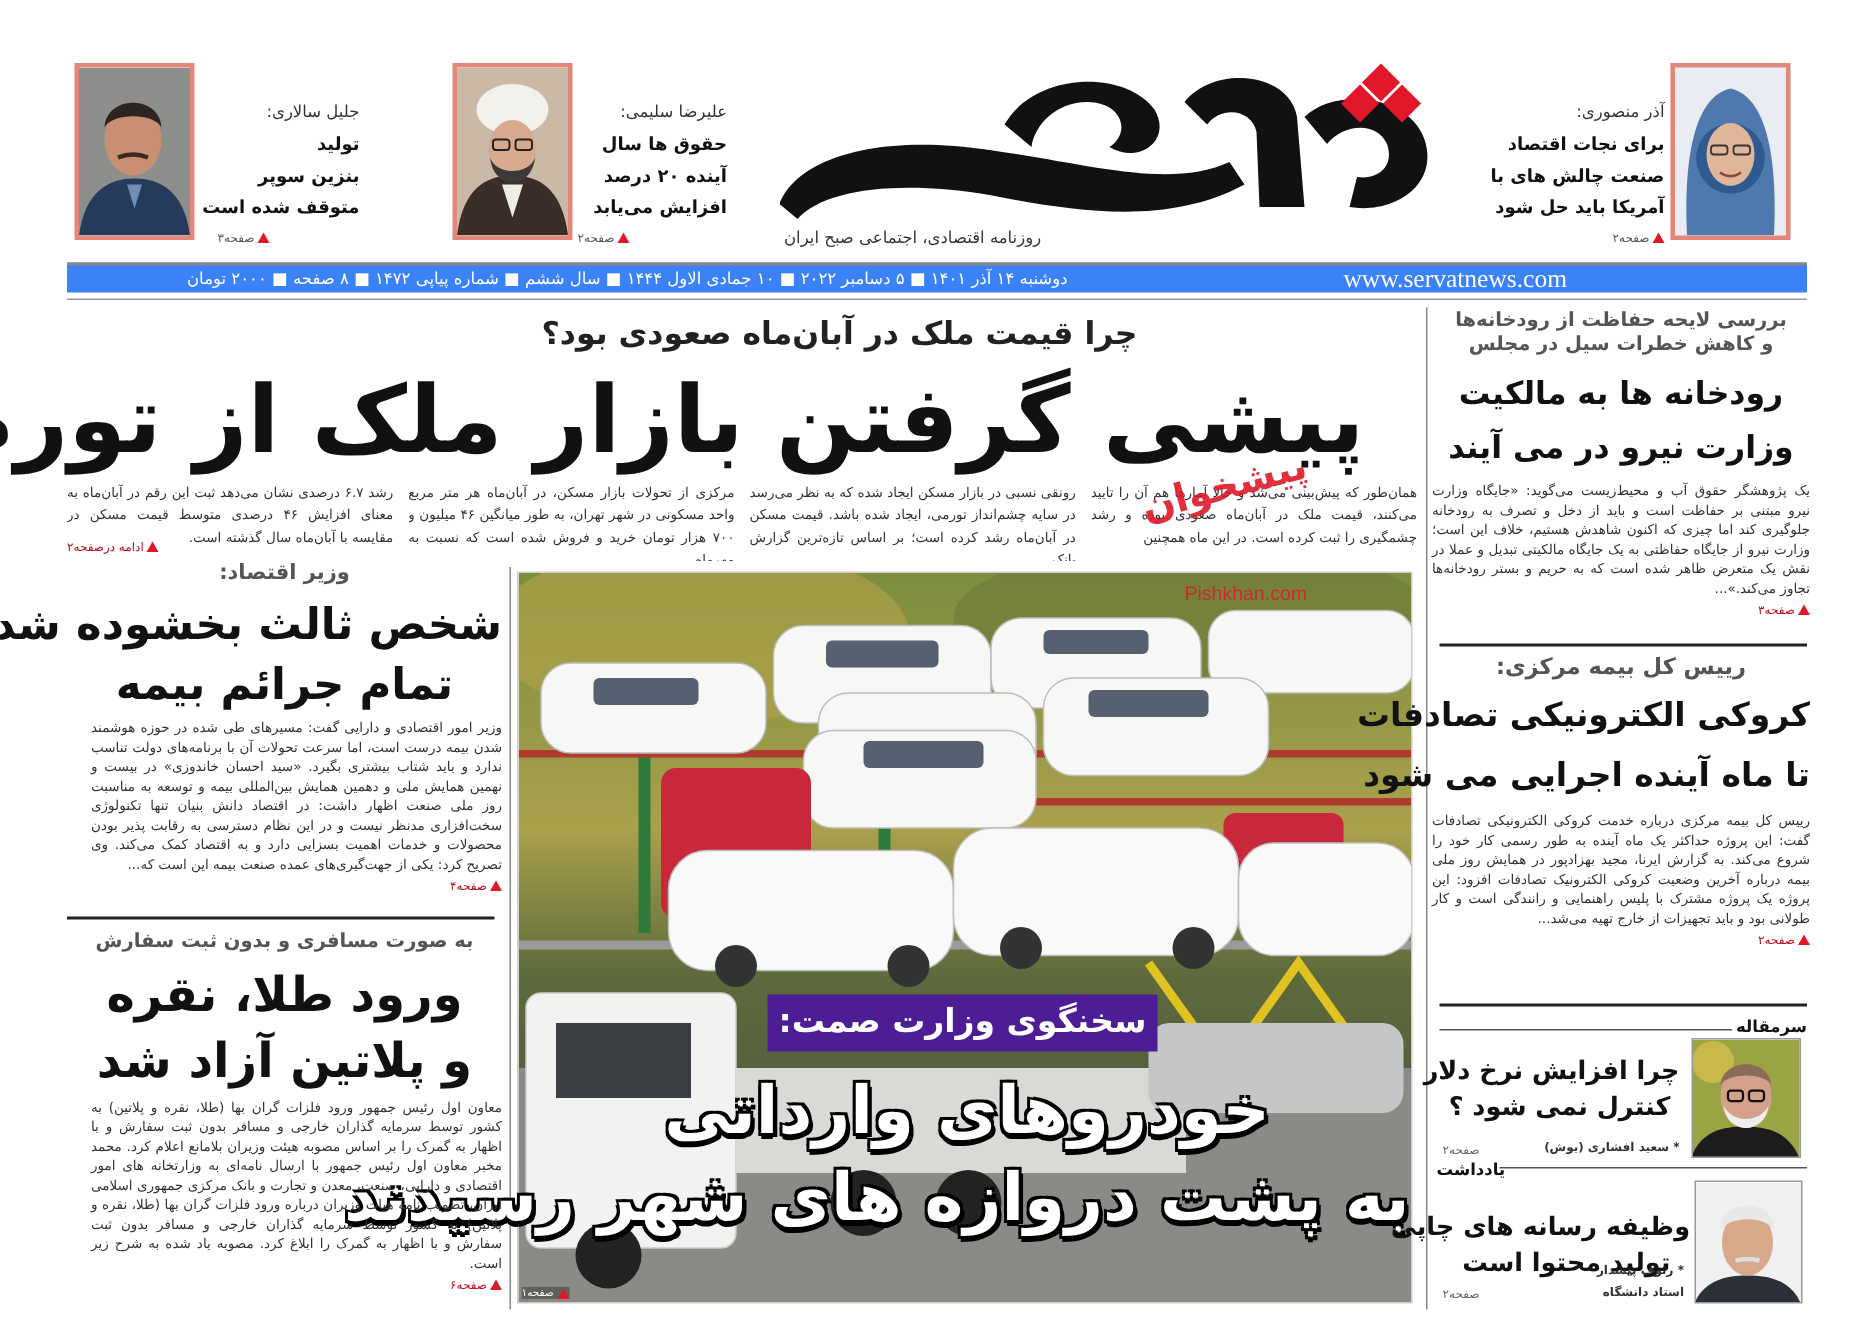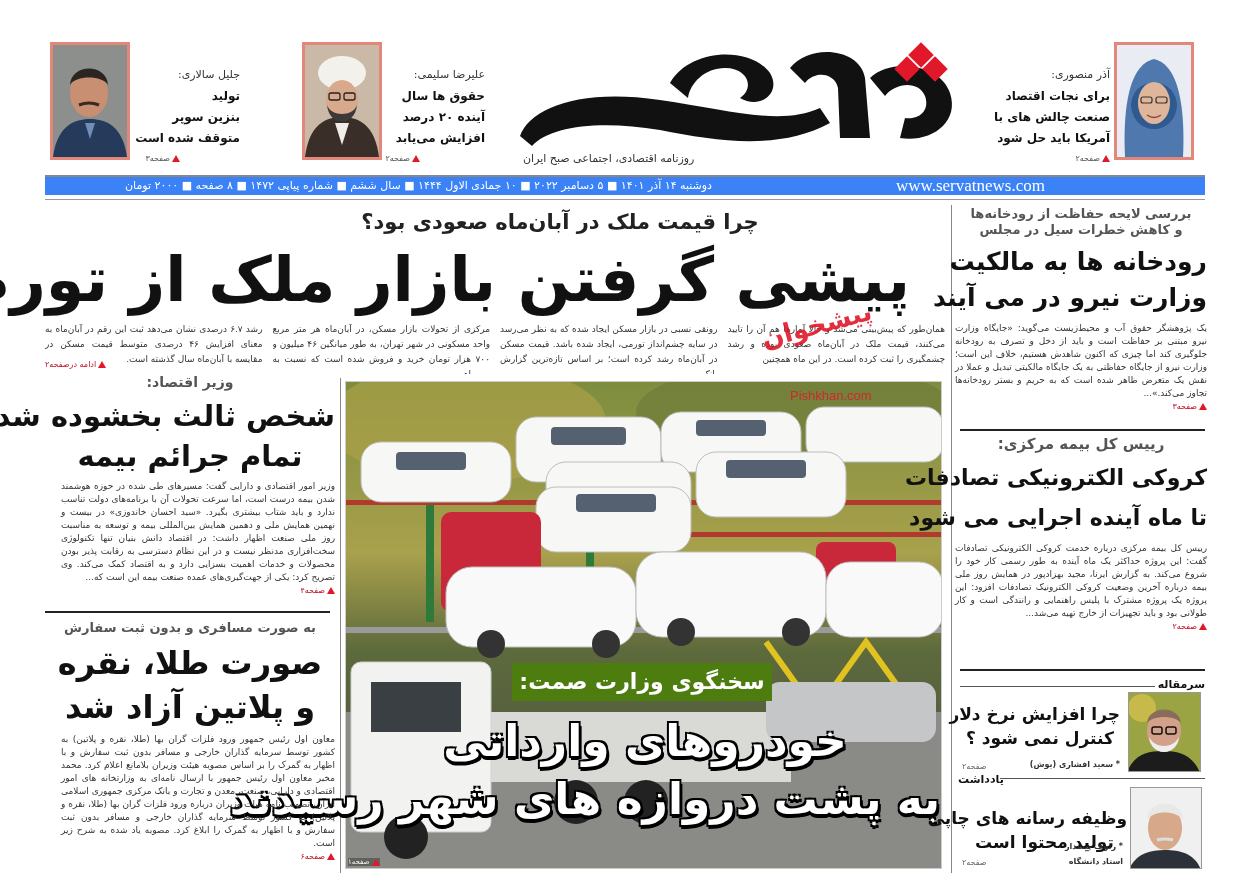--- a/index.html
+++ b/index.html
@@ -26,39 +26,39 @@
     
     .kicker { position: absolute; left: 340px; top: 210px; width: 440px; text-align: center; font-size: 21px; font-weight: bold; color: #222; white-space: nowrap; }
     .mainhl { position: absolute; left: 90px; top: 240px; width: 820px; text-align: center; font-size: 62px; font-weight: bold; color: #111; white-space: nowrap; letter-spacing: -2px; line-height: 80px; }
     .lead-cols { position: absolute; left: 45px; top: 322px; width: 900px; height: 52px; display: flex; flex-direction: row; gap: 10px; }
     .lead-cols .col { flex: 1; font-size: 9px; line-height: 15px; color: #333; text-align: justify; overflow: hidden; }
     .lead-cont { position: absolute; left: 45px; top: 360px; font-size: 8px; color: #c01020; white-space: nowrap; }
 
     
     .photo-main { position: absolute; left: 345px; top: 381px; width: 597px; height: 488px; overflow: hidden; border: 1px solid #ccc; }
     .photo-main svg { position: absolute; left: 0; top: 0; }
-    .red-label { position: absolute; left: 512px; top: 663px; width: 260px; height: 38px; background: #4d7c0f; color: #fff; font-size: 22px; font-weight: bold; text-align: center; line-height: 38px; white-space: nowrap; }
+    .red-label { position: absolute; left: 512px; top: 663px; width: 260px; height: 38px; background: #4c1d95; color: #fff; font-size: 22px; font-weight: bold; text-align: center; line-height: 38px; white-space: nowrap; }
     .photo-hl { position: absolute; left: 350px; top: 712px; width: 590px; text-align: center; color: #fff; font-weight: bold; font-size: 44px; line-height: 58px; white-space: nowrap; text-shadow: 3px 3px 0 #000, -2px -2px 0 #000, 2px -2px 0 #000, -2px 2px 0 #000, 0 4px 0 #000; }
     .photo-pg { position: absolute; left: 348px; top: 858px; font-size: 7px; color: #fff; background: rgba(0,0,0,0.3); white-space: nowrap; }
     .watermark { position: absolute; left: 760px; top: 310px; color: #e1182a; font-size: 26px; font-weight: bold; transform: rotate(-15deg); opacity: 0.9; white-space: nowrap; }
     .watermark-url { position: absolute; left: 790px; top: 388px; color: #e1182a; font-family: "Liberation Sans", sans-serif; font-size: 13px; direction: ltr; opacity: 0.85; white-space: nowrap; }
 
     
     .lcol { position: absolute; left: 45px; width: 290px; }
     .lcol .sub { text-align: center; font-size: 14px; font-weight: bold; color: #555; white-space: nowrap; }
     .lcol .big { text-align: center; font-size: 29px; font-weight: bold; color: #111; line-height: 40px; white-space: nowrap; }
     .lcol .body { font-size: 9px; line-height: 13px; color: #333; text-align: justify; margin-left: 16px; }
     .lcol .pg { font-size: 8px; color: #c01020; margin-top: 2px; }
     .rule-black { position: absolute; height: 2px; background: #222; }
     .vrule { position: absolute; width: 2px; background: #888; }
 
     
     .rcol { position: absolute; left: 955px; width: 252px; }
     .rcol .sub { text-align: center; font-size: 13px; font-weight: bold; color: #555; line-height: 16px; }
-    .rcol .big { text-align: center; font-size: 25px; font-weight: bold; color: #111; line-height: 36px; white-space: nowrap; }
+    .rcol .big { text-align: center; font-size: 21px; font-weight: bold; color: #111; line-height: 36px; white-space: nowrap; }
     .rcol .body { font-size: 9px; line-height: 13px; color: #333; text-align: justify; }
     .rcol .pg { font-size: 8px; color: #c01020; margin-top: 2px; }
 
     .op-label { position: absolute; font-size: 11px; font-weight: bold; color: #111; white-space: nowrap; }
     .op-hl { position: absolute; font-size: 17px; font-weight: bold; color: #111; line-height: 24px; text-align: center; white-space: nowrap; }
     .op-photo { position: absolute; border: 1px solid #999; overflow: hidden; }
     .op-author { position: absolute; font-size: 8px; font-weight: bold; color: #333; white-space: nowrap; }
     .op-pg { position: absolute; font-size: 8px; color: #666; white-space: nowrap; }
   </style>
 </head>
@@ -243,21 +243,21 @@
     <div>تمام جرائم بیمه</div>
   </div>
   <div class="body" style="margin-top:4px;">وزیر امور اقتصادی و دارایی گفت: مسیرهای طی شده در حوزه هوشمند شدن بیمه درست است، اما سرعت تحولات آن با برنامه‌های دولت تناسب ندارد و باید شتاب بیشتری بگیرد. «سید احسان خاندوزی» در بیست و نهمین همایش ملی و دهمین همایش بین‌المللی بیمه و توسعه به مناسبت روز ملی صنعت اظهار داشت: در اقتصاد دانش بنیان تنها تکنولوژی سخت‌افزاری مدنظر نیست و در این نظام دسترسی به رقابت پذیر بودن محصولات و خدمات اهمیت بسزایی دارد و به اقتصاد کمک می‌کند. وی تصریح کرد: یکی از جهت‌گیری‌های عمده صنعت بیمه این است که...</div>
   <div class="pg"><span class="tri"></span><span>صفحه۴</span></div>
 </div>
 <div class="rule-black" style="left:45px; top:611px; width:285px;"></div>
 
 <div class="lcol" style="top:620px;">
   <div class="sub" style="font-size:13px;">به صورت مسافری و بدون ثبت سفارش</div>
   <div class="big" style="margin-top:6px; font-size:32px; line-height:44px;">
-    <div>صورت طلا، نقره</div>
+    <div>ورود طلا، نقره</div>
     <div>و پلاتین آزاد شد</div>
   </div>
   <div class="body" style="margin-top:4px;">معاون اول رئیس جمهور ورود فلزات گران بها (طلا، نقره و پلاتین) به کشور توسط سرمایه گذاران خارجی و مسافر بدون ثبت سفارش و با اظهار به گمرک را بر اساس مصوبه هیئت وزیران بلامانع اعلام کرد. محمد مخبر معاون اول رئیس جمهور با ارسال نامه‌ای به وزارتخانه های امور اقتصادی و دارایی، صنعت، معدن و تجارت و بانک مرکزی جمهوری اسلامی ایران، تصویب نامه هیات وزیران درباره ورود فلزات گران بها (طلا، نقره و پلاتین) به کشور توسط سرمایه گذاران خارجی و مسافر بدون ثبت سفارش و با اظهار به گمرک را ابلاغ کرد. مصوبه یاد شده به شرح زیر است.</div>
   <div class="pg"><span class="tri"></span><span>صفحه۶</span></div>
 </div>
 
 <div class="rcol" style="top:206px;">
   <div class="sub">
     <div>بررسی لایحه حفاظت از رودخانه‌ها</div>
     <div>و کاهش خطرات سیل در مجلس</div>

